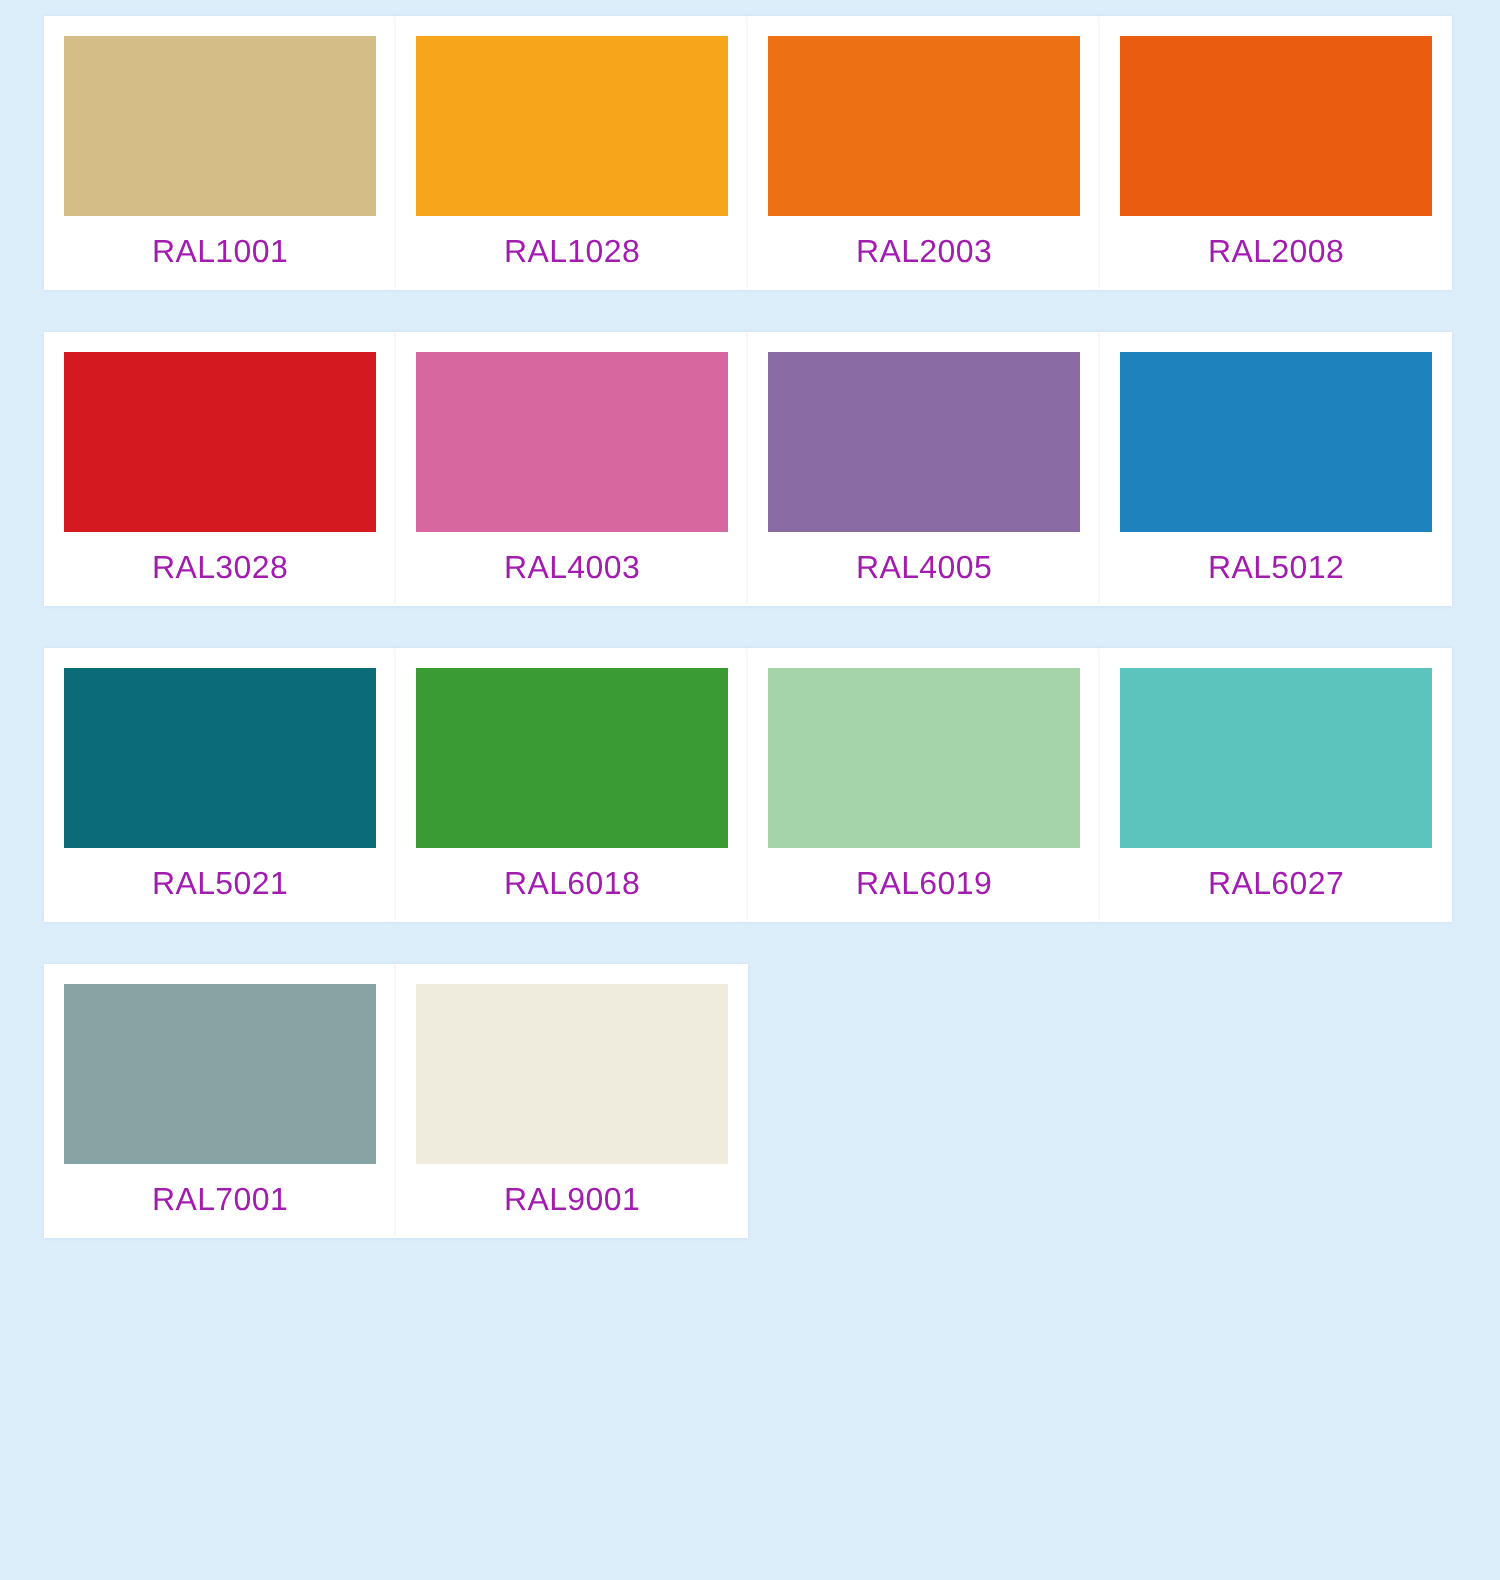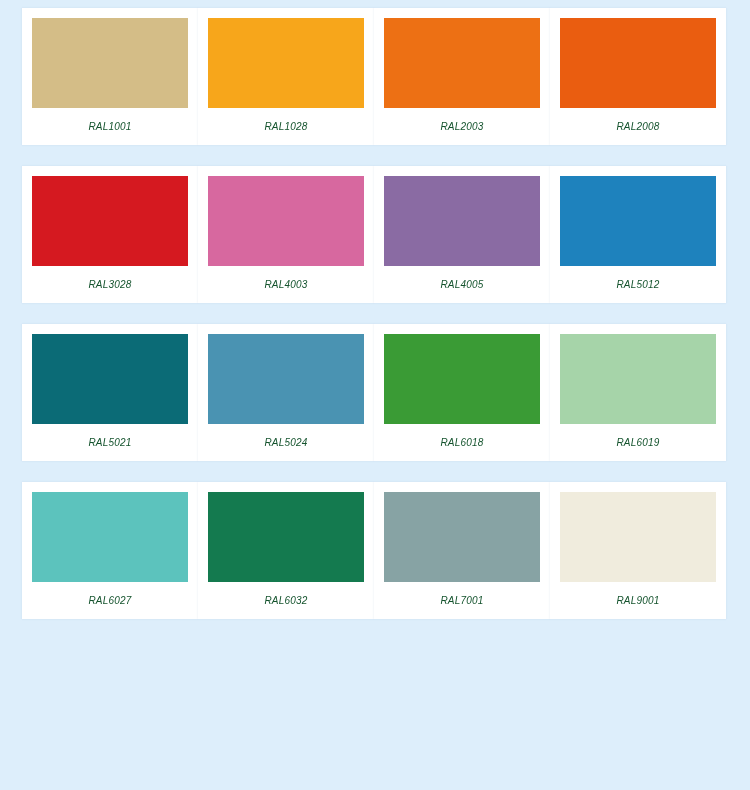--- a/index.html
+++ b/index.html
@@ -41,26 +41,25 @@
     width: 156px;
     height: 90px;
     display: block;
     flex: none;
   }
   .swatch-label {
     flex: 1 1 auto;
     display: flex;
     align-items: center;
     justify-content: center;
-    font-size: 10px;
-    color: #14532d;
+    font-size: 16px;
+    color: #a21caf;
     letter-spacing: 0.2px;
     line-height: 1;
     white-space: nowrap;
-    font-style: italic;
   }
 </style>
 </head>
 <body style="background: rgb(221, 238, 251);">
 
 <div id="swatch-grid" style="background: rgb(221, 238, 251);">
     <div class="swatch-card">
       <div class="swatch-chip" style="background-color: rgb(212, 189, 135);"></div>
       <div class="swatch-label">RAL1001</div>
     </div>
@@ -90,40 +89,32 @@
     </div>
     <div class="swatch-card">
       <div class="swatch-chip" style="background-color: rgb(30, 130, 189);"></div>
       <div class="swatch-label">RAL5012</div>
     </div>
     <div class="swatch-card">
       <div class="swatch-chip" style="background-color: rgb(11, 107, 118);"></div>
       <div class="swatch-label">RAL5021</div>
     </div>
     <div class="swatch-card">
-      <div class="swatch-chip" style="background-color: rgb(74, 147, 178);"></div>
-      <div class="swatch-label">RAL5024</div>
-    </div>
-    <div class="swatch-card">
       <div class="swatch-chip" style="background-color: rgb(58, 155, 53);"></div>
       <div class="swatch-label">RAL6018</div>
     </div>
     <div class="swatch-card">
       <div class="swatch-chip" style="background-color: rgb(166, 212, 169);"></div>
       <div class="swatch-label">RAL6019</div>
     </div>
     <div class="swatch-card">
       <div class="swatch-chip" style="background-color: rgb(92, 195, 189);"></div>
       <div class="swatch-label">RAL6027</div>
     </div>
     <div class="swatch-card">
-      <div class="swatch-chip" style="background-color: rgb(20, 122, 79);"></div>
-      <div class="swatch-label">RAL6032</div>
-    </div>
-    <div class="swatch-card">
       <div class="swatch-chip" style="background-color: rgb(135, 163, 164);"></div>
       <div class="swatch-label">RAL7001</div>
     </div>
     <div class="swatch-card">
       <div class="swatch-chip" style="background-color: rgb(240, 236, 221);"></div>
       <div class="swatch-label">RAL9001</div>
     </div>
   </div>
 
 </body></html>

